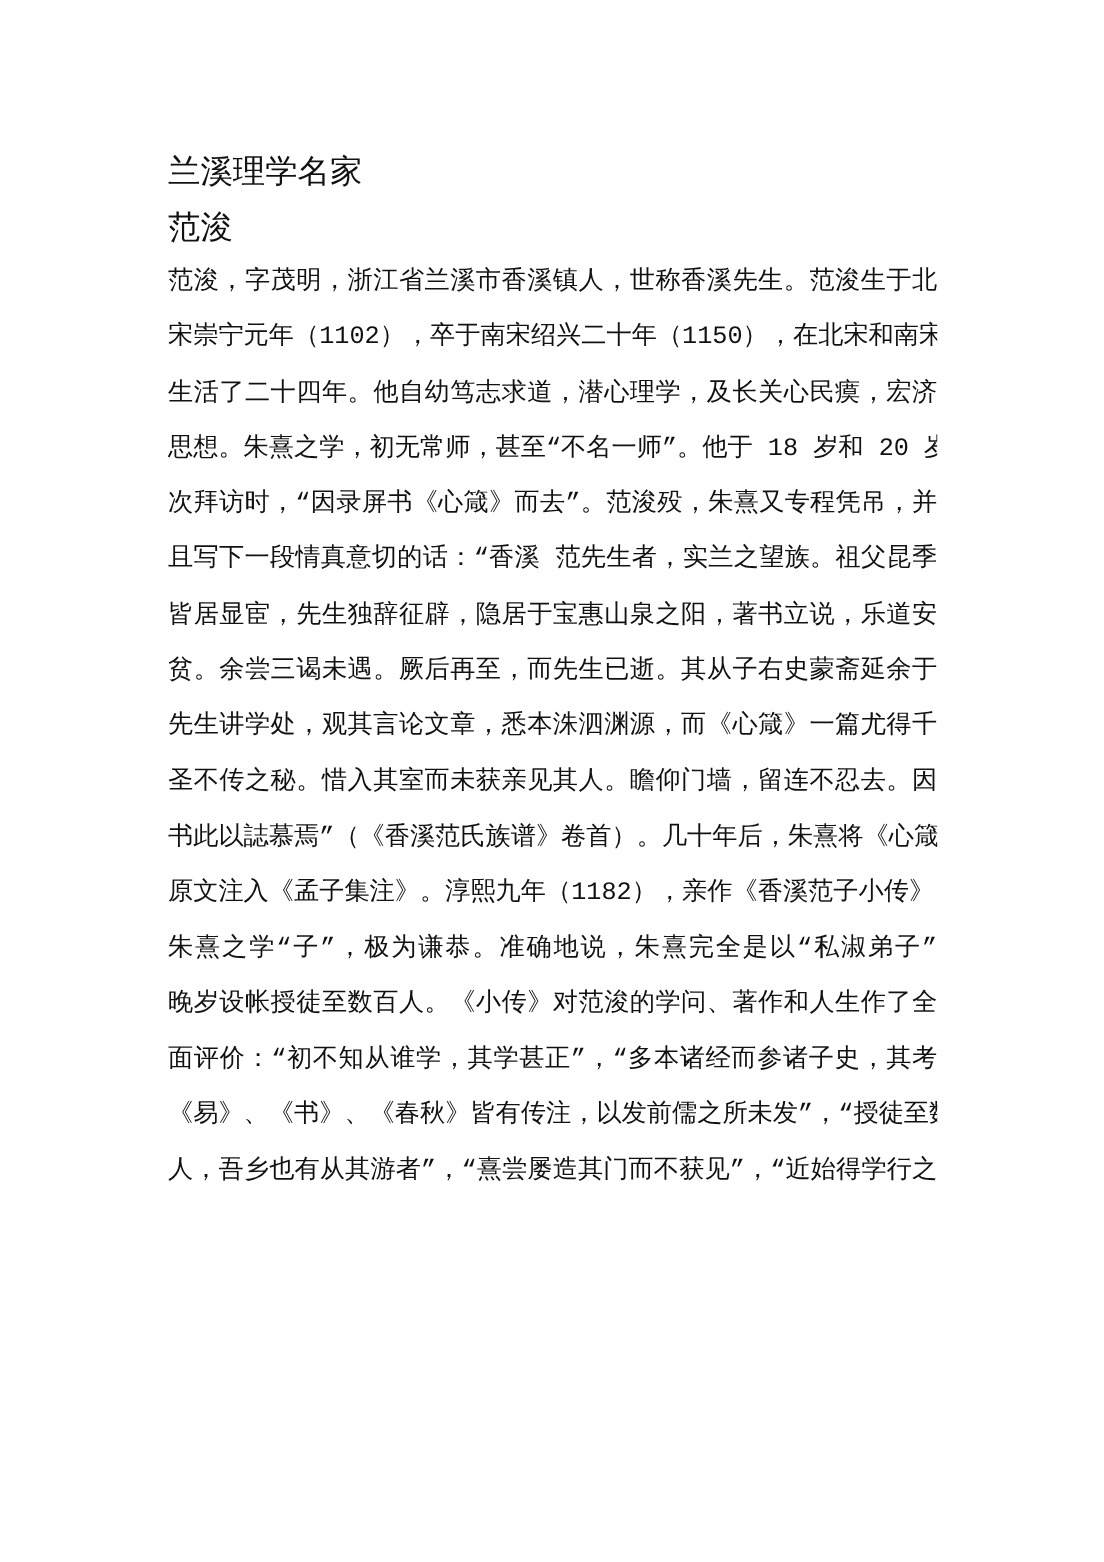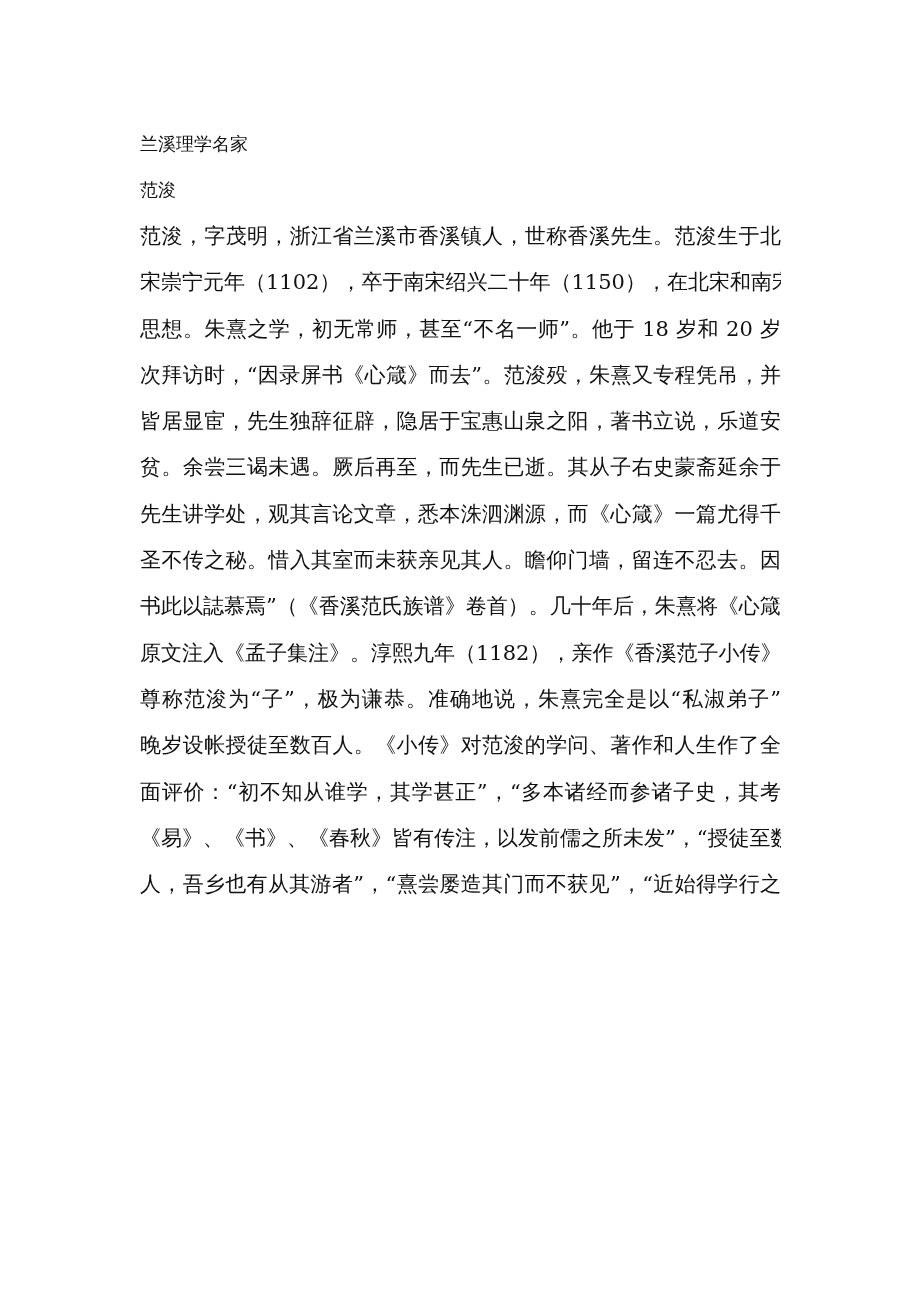--- a/index.html
+++ b/index.html
@@ -1,38 +1,40 @@
 <!DOCTYPE html>
 <html><head>
 <meta charset="utf-8">
 <style>
   html, body { margin: 0; padding: 0; background: #ffffff; }
   body { width: 920px; height: 1302px; position: relative; overflow: hidden;
          font-family: "DejaVu Serif", "Liberation Serif", serif; color: #111; }
   .page { position: absolute; left: 140px; top: 121px; width: 641px; }
-  .line { font-size: 18px; line-height: 46px; height: 46px; white-space: nowrap; }
+  .line { font-size: 27px; line-height: 46px; height: 46px; white-space: nowrap; }
   .body-text { font-size: 21px; line-height: 46.3px; text-align: justify; text-align-last: justify; }
-  .body-text .bl { display: block; height: 46.3px; text-align: justify; text-align-last: justify; white-space: nowrap; overflow: hidden; }
+  .body-text .bl { display: block; height: 46.3px; text-align: justify; text-align-last: justify; white-space: nowrap; overflow: hidden; font-family: Liberation Mono, monospace; }
 </style>
 </head>
 <body>
 
 <div class="page">
   <div class="line">兰溪理学名家</div>
   <div class="line">范浚</div>
   <div class="body-text">
     <span class="bl">范浚，字茂明，浙江省兰溪市香溪镇人，世称香溪先生。范浚生于北</span>
     <span class="bl">宋崇宁元年（1102），卒于南宋绍兴二十年（1150），在北宋和南宋各</span>
+    <span class="bl">生活了二十四年。他自幼笃志求道，潜心理学，及长关心民瘼，宏济</span>
     <span class="bl">思想。朱熹之学，初无常师，甚至“不名一师”。他于 18 岁和 20 岁</span>
     <span class="bl">次拜访时，“因录屏书《心箴》而去”。范浚殁，朱熹又专程凭吊，并</span>
+    <span class="bl">且写下一段情真意切的话：“香溪 范先生者，实兰之望族。祖父昆季</span>
     <span class="bl">皆居显宦，先生独辞征辟，隐居于宝惠山泉之阳，著书立说，乐道安</span>
     <span class="bl">贫。余尝三谒未遇。厥后再至，而先生已逝。其从子右史蒙斋延余于</span>
     <span class="bl">先生讲学处，观其言论文章，悉本洙泗渊源，而《心箴》一篇尤得千</span>
     <span class="bl">圣不传之秘。惜入其室而未获亲见其人。瞻仰门墙，留连不忍去。因</span>
     <span class="bl">书此以誌慕焉”（《香溪范氏族谱》卷首）。几十年后，朱熹将《心箴》</span>
     <span class="bl">原文注入《孟子集注》。淳熙九年（1182），亲作《香溪范子小传》，</span>
-    <span class="bl">尊称范浚为“子”，极为谦恭。准确地说，朱熹完全是以“私淑弟子”</span>
+    <span class="bl">朱熹之学“子”，极为谦恭。准确地说，朱熹完全是以“私淑弟子”</span>
     <span class="bl">晚岁设帐授徒至数百人。《小传》对范浚的学问、著作和人生作了全</span>
     <span class="bl">面评价：“初不知从谁学，其学甚正”，“多本诸经而参诸子史，其考</span>
     <span class="bl">《易》、《书》、《春秋》皆有传注，以发前儒之所未发”，“授徒至数百</span>
     <span class="bl">人，吾乡也有从其游者”，“熹尝屡造其门而不获见”，“近始得学行之</span>
   </div>
 </div>
 
 </body></html>

